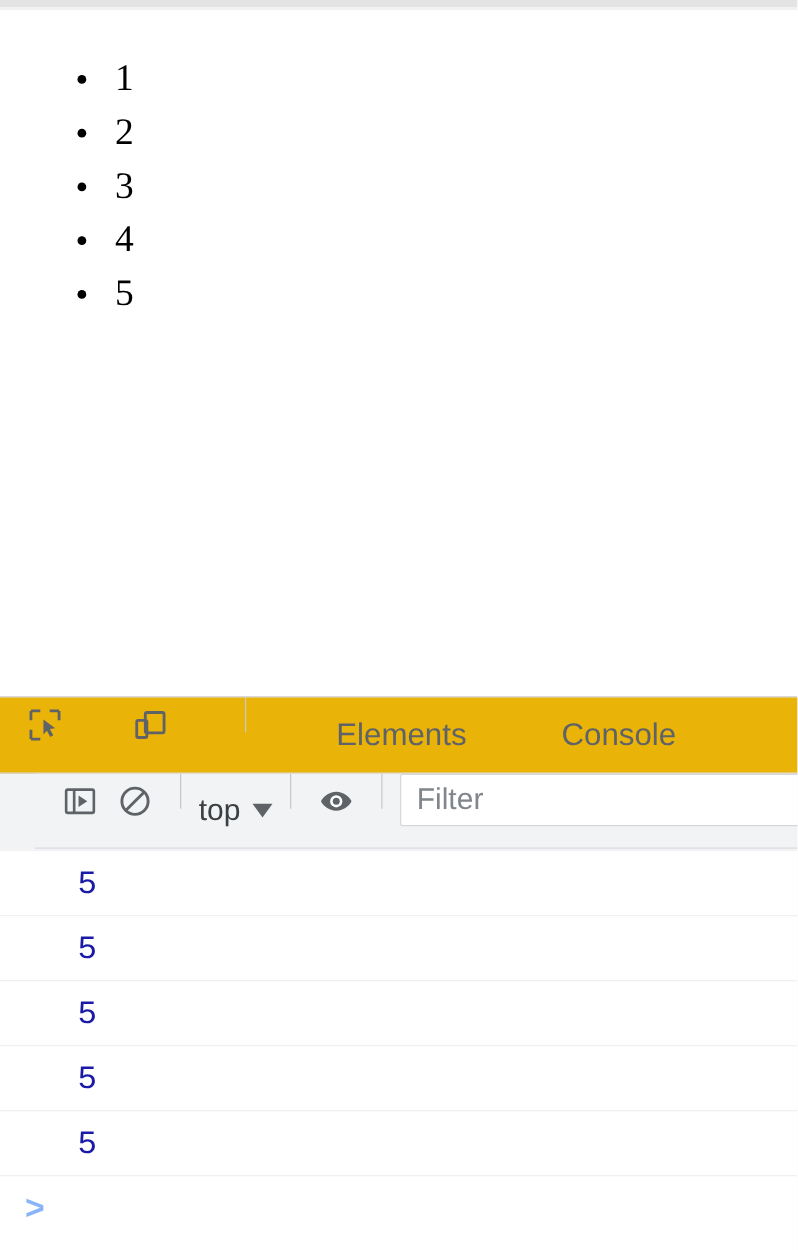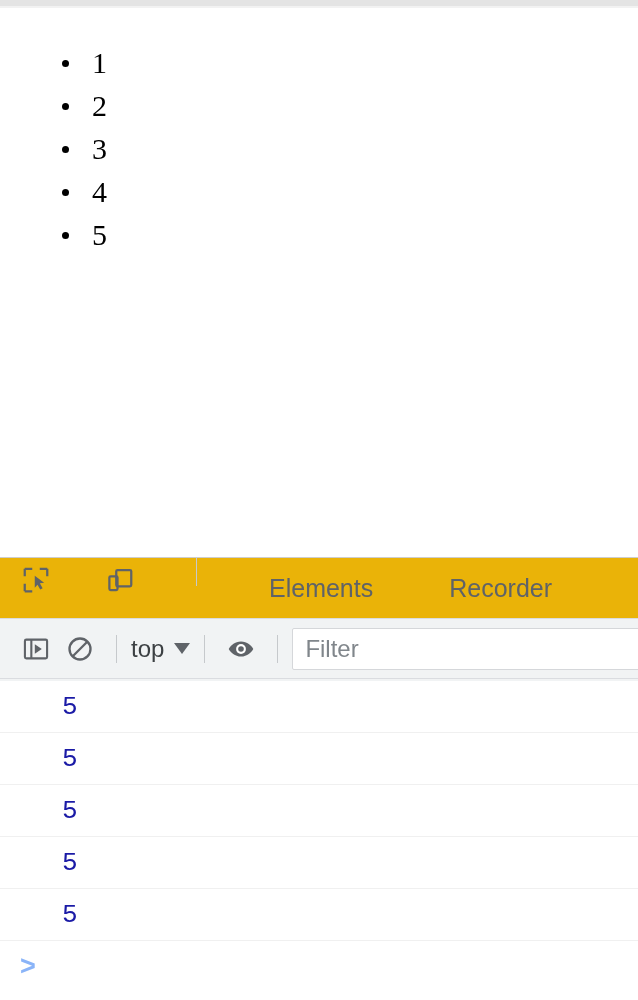--- a/index.html
+++ b/index.html
@@ -100,21 +100,21 @@
     border-radius: 1px;
   }
 
   
   .filterbar {
     position: relative;
     height: 60px;
     background: #f1f3f4;
     border-bottom: 1px solid #dadce0;
     display: flex;
-    align-items: center;
+    margin-left: 28px;
   }
   .ctx-select {
     font-size: 24px;
     color: #3c4043;
     display: flex; align-items: center;
     gap: 10px;
     white-space: nowrap;
     flex: 0 0 auto;
   }
   .caret {
@@ -206,21 +206,21 @@
           <svg width="30" height="30" viewBox="0 0 24 24">
             <rect x="9" y="4" width="12" height="13" rx="1" fill="none" stroke="#5f6368" stroke-width="1.8"></rect>
             <rect x="3.5" y="9" width="6.5" height="11" rx="1" fill="none" stroke="#5f6368" stroke-width="1.8"></rect>
           </svg>
         </span>
       </div>
 
       <div class="vsep"></div>
 
       <div class="tab">Elements</div>
-      <div class="tab">Recorder</div>
+      <div class="tab">Console</div>
     </div>
 
     <div class="filterbar">
 
       <div class="icon-btn first">
         <span>
           <svg width="28" height="28" viewBox="0 0 24 24">
             <rect x="2.5" y="4" width="19" height="16" rx="1.2" fill="none" stroke="#5f6368" stroke-width="1.8"></rect>
             <line x1="8" y1="4" x2="8" y2="20" stroke="#5f6368" stroke-width="1.8"></line>
             <path d="M11 8l6 4-6 4z" fill="#5f6368"></path>

